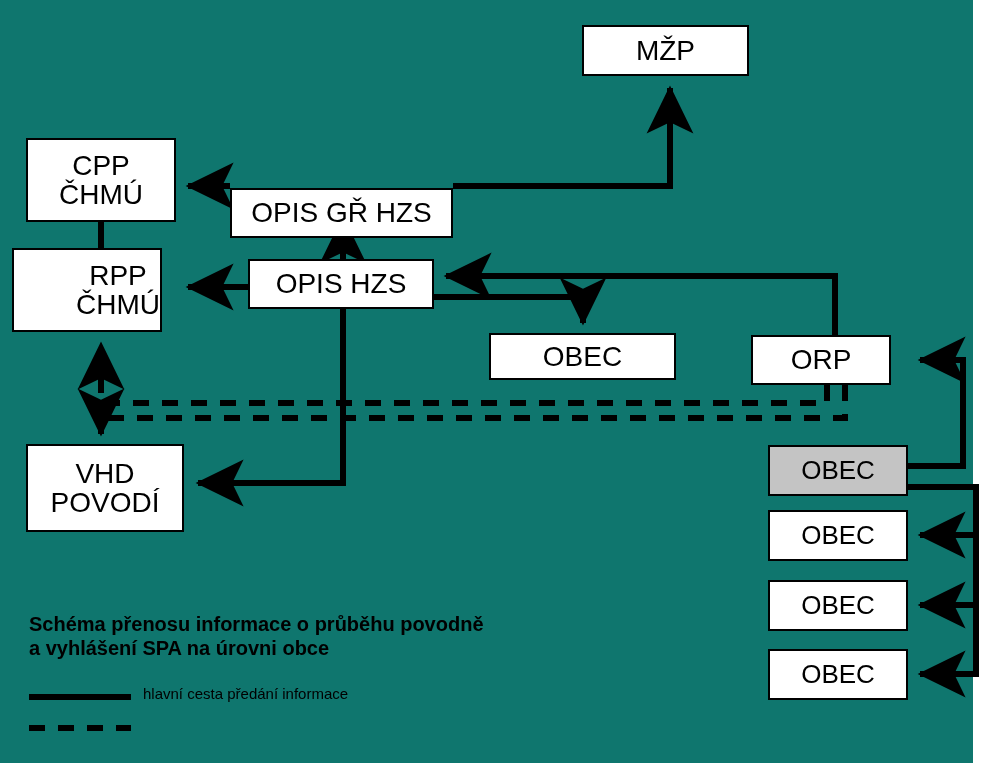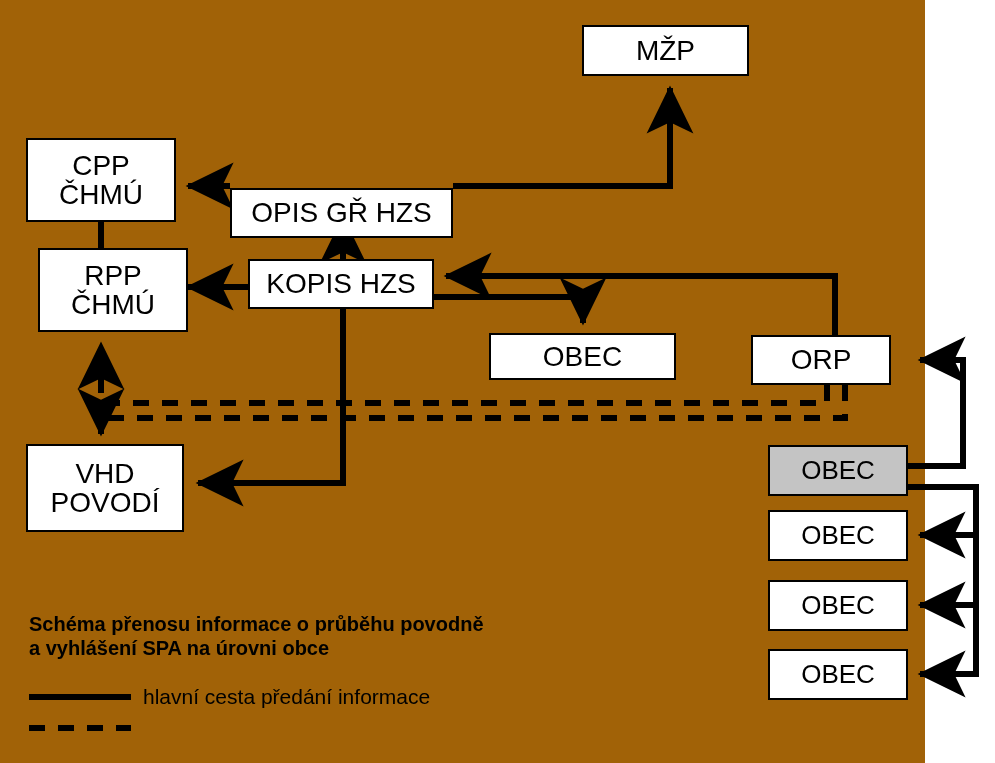--- a/index.html
+++ b/index.html
@@ -1,28 +1,28 @@
 <!DOCTYPE html>
 <html><head>
 <meta charset="utf-8">
 <style>
   html,body{margin:0;padding:0;background:#ffffff;}
   body{width:995px;height:763px;overflow:hidden;font-family:"Liberation Sans",sans-serif;}
-  #stage{position:relative;width:925px;height:763px;background:#a16207;}
+  #stage{position:relative;width:925px;height:763px;background:#0f766e;padding-left:48px;}
   svg#diagram{position:absolute;left:0;top:0;width:995px;height:763px;}
   .nodebox{position:absolute;box-sizing:border-box;border:2px solid #000;background:#fff;
            display:flex;align-items:center;justify-content:center;text-align:center;
            font-family:"Liberation Sans",sans-serif;color:#000;line-height:1.05;}
   .nodebox.shaded{background:#c4c4c4;}
   .nodelabel{white-space:pre-line;display:block;}
   .t28{font-size:28px;}
   .t26{font-size:26px;justify-content:center;}
   .legend{position:absolute;font-family:"Liberation Sans",sans-serif;color:#000;}
   .legend-title{font-size:20px;font-weight:bold;line-height:1.22;white-space:pre-line;}
-  .legend-item-label{font-size:21px;}
+  .legend-item-label{font-size:15px;}
 </style>
 </head>
 <body>
 
 <div id="stage">
 
   <svg id="diagram" viewBox="0 0 995 763">
     <defs>
       <marker id="ah" markerWidth="9" markerHeight="9" refX="7.6" refY="4.5" orient="auto" markerUnits="strokeWidth">
         <path d="M0,0.6 L8,4.5 L0,8.4 L1.9,4.5 Z" fill="#000"></path>
@@ -75,27 +75,27 @@
 
   <div class="nodebox t28" style="left:26px;top:138px;width:150px;height:84px;">
     <span class="nodelabel">CPP
 ČHMÚ</span>
   </div>
 
   <div class="nodebox t28" style="left:230px;top:158px;width:223px;height:50px;margin-top:30px;">
     <span class="nodelabel">OPIS GŘ HZS</span>
   </div>
 
-  <div class="nodebox t28" style="left:38px;top:248px;width:150px;height:84px;">
+  <div class="nodebox t28" style="left:12px;top:248px;width:150px;height:84px;justify-content:flex-end;">
     <span class="nodelabel">RPP
 ČHMÚ</span>
   </div>
 
   <div class="nodebox t28" style="left:248px;top:259px;width:186px;height:50px;">
-    <span class="nodelabel">KOPIS HZS</span>
+    <span class="nodelabel">OPIS HZS</span>
   </div>
 
   <div class="nodebox t28" style="left:489px;top:333px;width:187px;height:47px;">
     <span class="nodelabel">OBEC</span>
   </div>
 
   <div class="nodebox t28" style="left:751px;top:335px;width:140px;height:50px;">
     <span class="nodelabel">ORP</span>
   </div>
 

